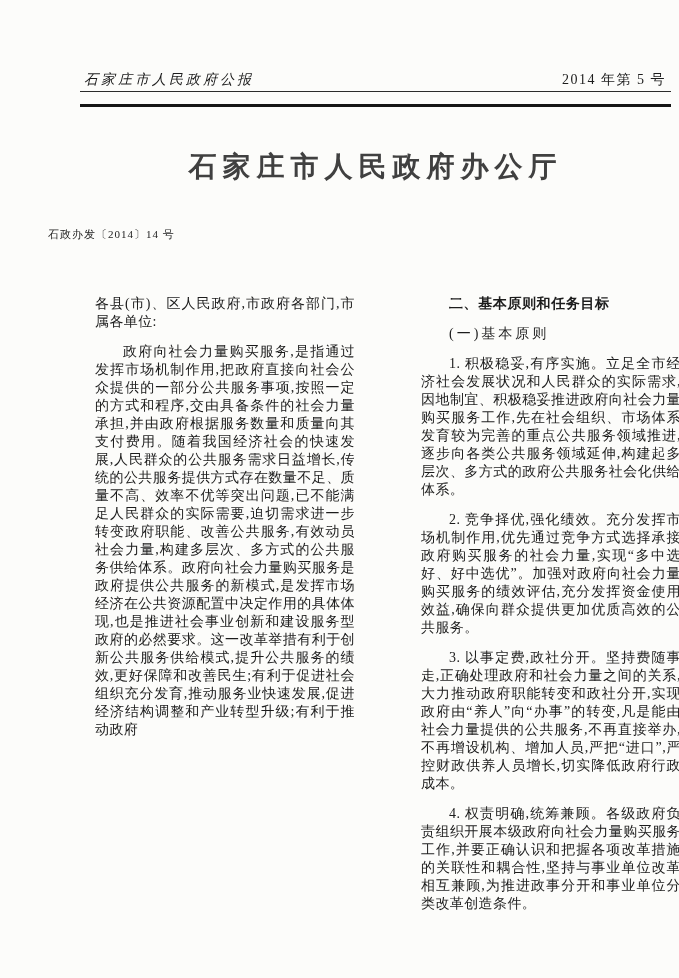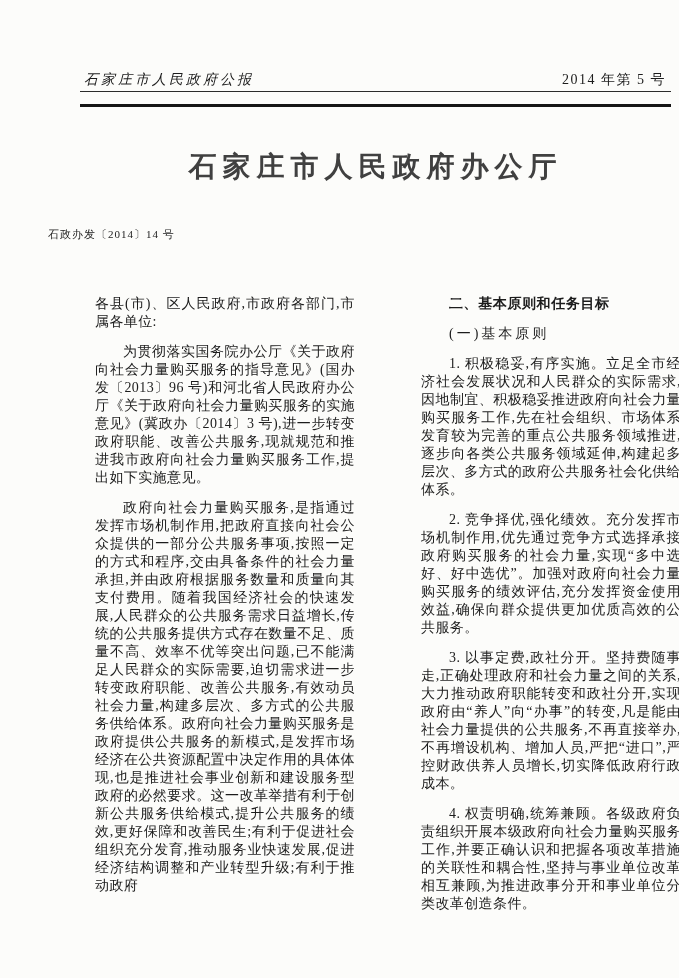--- a/index.html
+++ b/index.html
@@ -82,21 +82,20 @@
 
   <h1 class="title-block">
     <span class="title-line l1">石家庄市人民政府办公厅</span>
   </h1>
 
   <div class="doc-number">石政办发〔2014〕14 号</div>
 
   <div class="columns">
     <div class="column">
       <p class="address">各县(市)、区人民政府,市政府各部门,市属各单位:</p>
-      <p>为贯彻落实国务院办公厅《关于政府向社会力量购买服务的指导意见》(国办发〔2013〕96 号)和河北省人民政府办公厅《关于政府向社会力量购买服务的实施意见》(冀政办〔2014〕3 号),进一步转变政府职能、改善公共服务,现就规范和推进我市政府向社会力量购买服务工作,提出如下实施意见。</p>
       <p>政府向社会力量购买服务,是指通过发挥市场机制作用,把政府直接向社会公众提供的一部分公共服务事项,按照一定的方式和程序,交由具备条件的社会力量承担,并由政府根据服务数量和质量向其支付费用。随着我国经济社会的快速发展,人民群众的公共服务需求日益增长,传统的公共服务提供方式存在数量不足、质量不高、效率不优等突出问题,已不能满足人民群众的实际需要,迫切需求进一步转变政府职能、改善公共服务,有效动员社会力量,构建多层次、多方式的公共服务供给体系。政府向社会力量购买服务是政府提供公共服务的新模式,是发挥市场经济在公共资源配置中决定作用的具体体现,也是推进社会事业创新和建设服务型政府的必然要求。这一改革举措有利于创新公共服务供给模式,提升公共服务的绩效,更好保障和改善民生;有利于促进社会组织充分发育,推动服务业快速发展,促进经济结构调整和产业转型升级;有利于推动政府</p>
     </div>
     <div class="column">
       <p class="heading">二、基本原则和任务目标</p>
       <p class="kaiti">(一)基本原则</p>
       <p>1. 积极稳妥,有序实施。立足全市经济社会发展状况和人民群众的实际需求,因地制宜、积极稳妥推进政府向社会力量购买服务工作,先在社会组织、市场体系发育较为完善的重点公共服务领域推进,逐步向各类公共服务领域延伸,构建起多层次、多方式的政府公共服务社会化供给体系。</p>
       <p>2. 竞争择优,强化绩效。充分发挥市场机制作用,优先通过竞争方式选择承接政府购买服务的社会力量,实现“多中选好、好中选优”。加强对政府向社会力量购买服务的绩效评估,充分发挥资金使用效益,确保向群众提供更加优质高效的公共服务。</p>
       <p>3. 以事定费,政社分开。坚持费随事走,正确处理政府和社会力量之间的关系,大力推动政府职能转变和政社分开,实现政府由“养人”向“办事”的转变,凡是能由社会力量提供的公共服务,不再直接举办,不再增设机构、增加人员,严把“进口”,严控财政供养人员增长,切实降低政府行政成本。</p>
       <p>4. 权责明确,统筹兼顾。各级政府负责组织开展本级政府向社会力量购买服务工作,并要正确认识和把握各项改革措施的关联性和耦合性,坚持与事业单位改革相互兼顾,为推进政事分开和事业单位分类改革创造条件。</p>
     </div>

